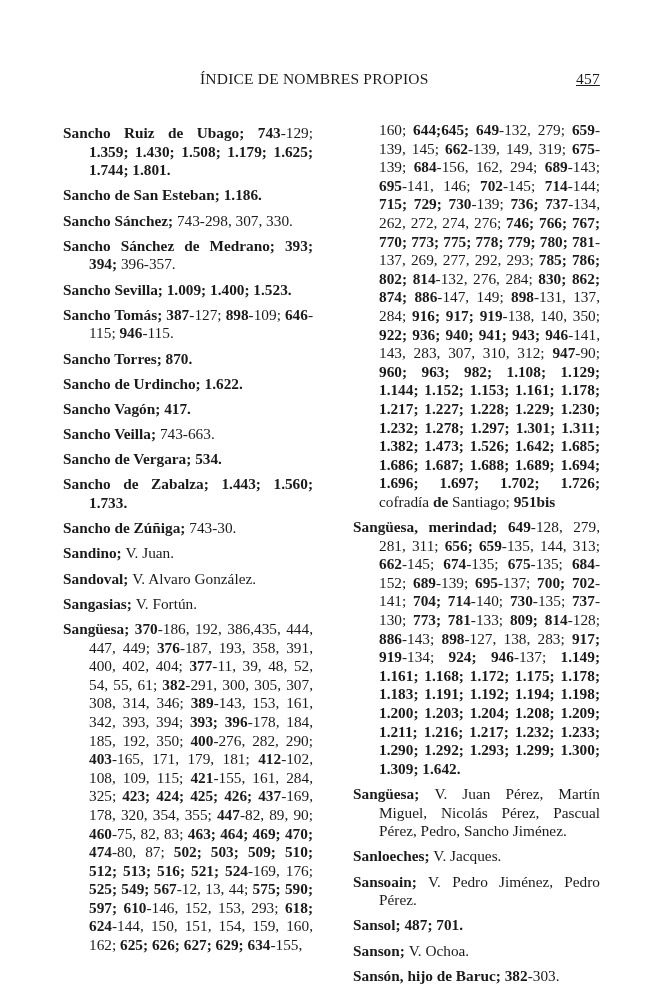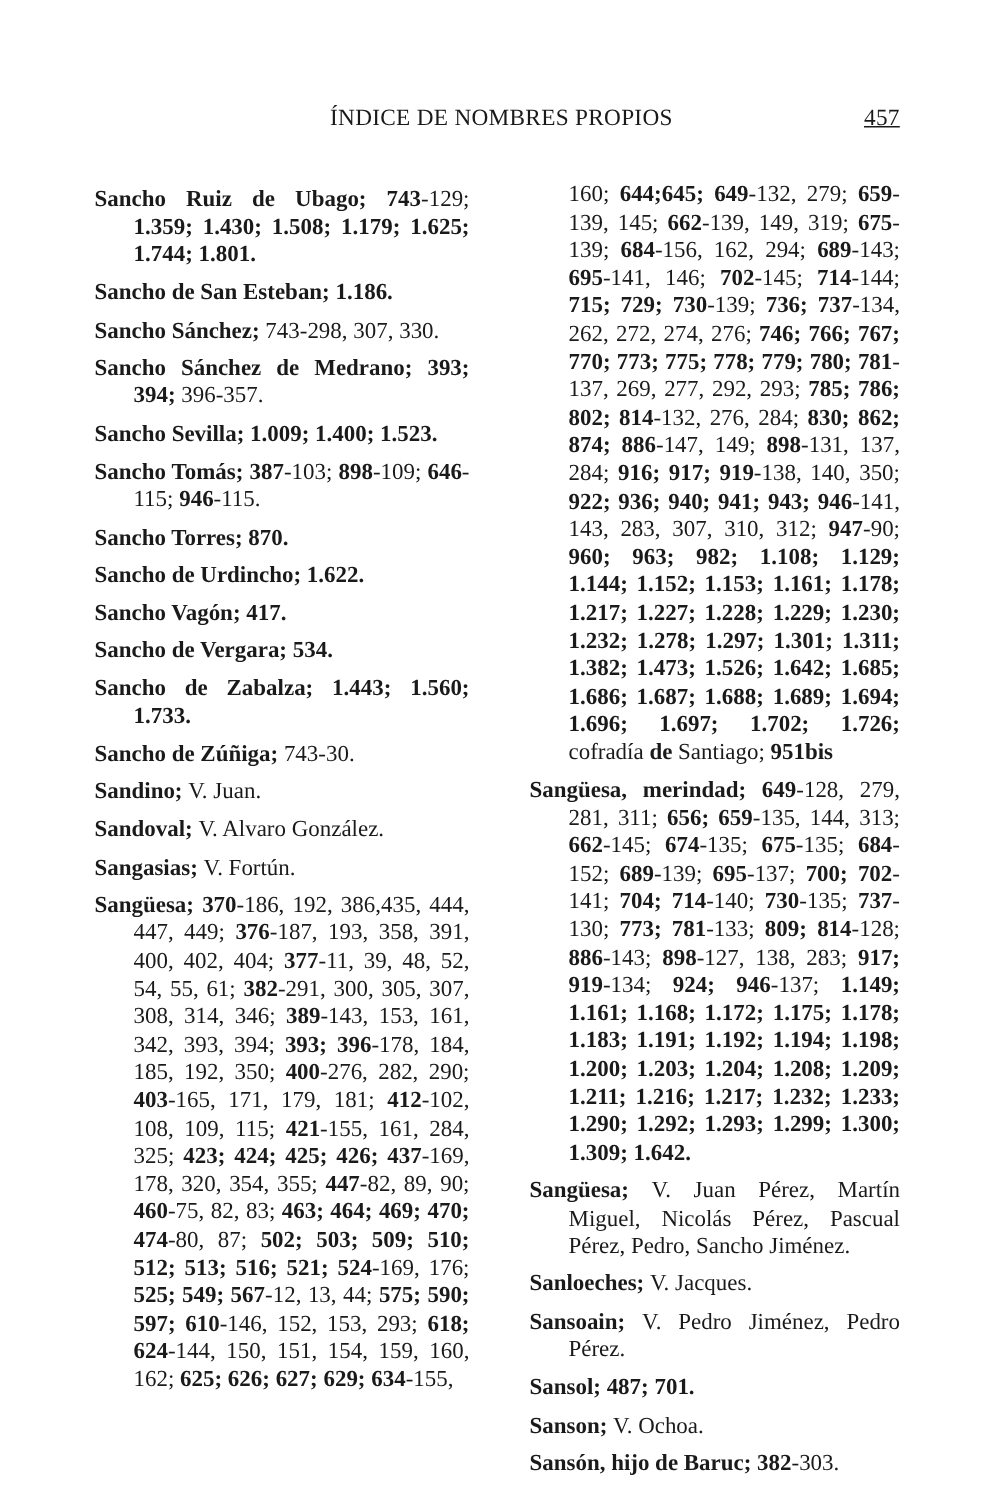--- a/index.html
+++ b/index.html
@@ -6,21 +6,21 @@
     body {
       width: 660px; height: 1000px; position: relative; overflow: hidden;
       font-family: "Liberation Serif", "DejaVu Serif", serif;
       color: #1a1a1a;
     }
     .running-head {
       position: absolute; top: 70px; left: 0; width: 660px;
       font-size: 15.5px; letter-spacing: 0.2px;
     }
     .running-head .title {
-      position: absolute; left: 220px; top: 0;
+      position: absolute; left: 200px; top: 0;
     }
     .running-head .folio {
       position: absolute; left: 576px; top: 0; text-decoration: underline;
     }
     .col {
       position: absolute; top: 124px;
       font-size: 15.3px; line-height: 18.6px;
     }
     .col-left { left: 63px; width: 250px; }
     .col-right { left: 353px; width: 247px; top: 121px; }
@@ -41,24 +41,25 @@
   <span class="title">ÍNDICE DE NOMBRES PROPIOS</span>
   <span class="folio">457</span>
 </div>
 
 <div class="col col-left">
     <p class="entry"><span class="b">Sancho Ruiz de Ubago; 743</span><span class="r">-129; </span><span class="b">1.359; 1.430; 1.508; 1.179; 1.625; 1.744; 1.801.</span></p>
     <p class="entry"><span class="b">Sancho de San Esteban; 1.186.</span></p>
     <p class="entry"><span class="b">Sancho Sánchez; </span><span class="r">743-298, 307, 330.</span></p>
     <p class="entry"><span class="b">Sancho Sánchez de Medrano; 393; 394; </span><span class="r">396-357.</span></p>
     <p class="entry"><span class="b">Sancho Sevilla; 1.009; 1.400; 1.523.</span></p>
-    <p class="entry"><span class="b">Sancho Tomás; 387</span><span class="r">-103; </span><span class="b">898</span><span class="r">-109; </span><span class="b">646</span><span class="r">-115; </span><span class="b">946</span><span class="r">-115.</span></p>
+    <p class="entry"><span class="b">Sancho Tomás; 387</span><span class="r">-127; </span><span class="b">898</span><span class="r">-109; </span><span class="b">646</span><span class="r">-115; </span><span class="b">946</span><span class="r">-115.</span></p>
     <p class="entry"><span class="b">Sancho Torres; 870.</span></p>
     <p class="entry"><span class="b">Sancho de Urdincho; 1.622.</span></p>
     <p class="entry"><span class="b">Sancho Vagón; 417.</span></p>
+    <p class="entry"><span class="b">Sancho Veilla; </span><span class="r">743-663.</span></p>
     <p class="entry"><span class="b">Sancho de Vergara; 534.</span></p>
     <p class="entry"><span class="b">Sancho de Zabalza; 1.443; 1.560; 1.733.</span></p>
     <p class="entry"><span class="b">Sancho de Zúñiga; </span><span class="r">743-30.</span></p>
     <p class="entry"><span class="b">Sandino; </span><span class="r">V. Juan.</span></p>
     <p class="entry"><span class="b">Sandoval; </span><span class="r">V. Alvaro González.</span></p>
     <p class="entry"><span class="b">Sangasias; </span><span class="r">V. Fortún.</span></p>
     <p class="entry"><span class="b">Sangüesa; 370</span><span class="r">-186, 192, 386,435, 444, 447, 449; </span><span class="b">376</span><span class="r">-187, 193, 358, 391, 400, 402, 404; </span><span class="b">377</span><span class="r">-11, 39, 48, 52, 54, 55, 61; </span><span class="b">382</span><span class="r">-291, 300, 305, 307, 308, 314, 346; </span><span class="b">389</span><span class="r">-143, 153, 161, 342, 393, 394; </span><span class="b">393; 396</span><span class="r">-178, 184, 185, 192, 350; </span><span class="b">400</span><span class="r">-276, 282, 290; </span><span class="b">403</span><span class="r">-165, 171, 179, 181; </span><span class="b">412</span><span class="r">-102, 108, 109, 115; </span><span class="b">421</span><span class="r">-155, 161, 284, 325; </span><span class="b">423; 424; 425; 426; 437</span><span class="r">-169, 178, 320, 354, 355; </span><span class="b">447</span><span class="r">-82, 89, 90; </span><span class="b">460</span><span class="r">-75, 82, 83; </span><span class="b">463; 464; 469; 470; 474</span><span class="r">-80, 87; </span><span class="b">502; 503; 509; 510; 512; 513; 516; 521; 524</span><span class="r">-169, 176; </span><span class="b">525; 549; 567</span><span class="r">-12, 13, 44; </span><span class="b">575; 590; 597; 610</span><span class="r">-146, 152, 153, 293; </span><span class="b">618; 624</span><span class="r">-144, 150, 151, 154, 159, 160, 162; </span><span class="b">625; 626; 627; 629; 634</span><span class="r">-155,</span></p>
   </div>
 <div class="col col-right">
     <p class="entry cont"><span class="r">160; </span><span class="b">644;645; 649</span><span class="r">-132, 279; </span><span class="b">659</span><span class="r">-139, 145; </span><span class="b">662</span><span class="r">-139, 149, 319; </span><span class="b">675</span><span class="r">-139; </span><span class="b">684</span><span class="r">-156, 162, 294; </span><span class="b">689</span><span class="r">-143; </span><span class="b">695</span><span class="r">-141, 146; </span><span class="b">702</span><span class="r">-145; </span><span class="b">714</span><span class="r">-144; </span><span class="b">715; 729; 730</span><span class="r">-139; </span><span class="b">736; 737</span><span class="r">-134, 262, 272, 274, 276; </span><span class="b">746; 766; 767; 770; 773; 775; 778; 779; 780; 781</span><span class="r">-137, 269, 277, 292, 293; </span><span class="b">785; 786; 802; 814</span><span class="r">-132, 276, 284; </span><span class="b">830; 862; 874; 886</span><span class="r">-147, 149; </span><span class="b">898</span><span class="r">-131, 137, 284; </span><span class="b">916; 917; 919</span><span class="r">-138, 140, 350; </span><span class="b">922; 936; 940; 941; 943; 946</span><span class="r">-141, 143, 283, 307, 310, 312; </span><span class="b">947</span><span class="r">-90; </span><span class="b">960; 963; 982; 1.108; 1.129; 1.144; 1.152; 1.153; 1.161; 1.178; 1.217; 1.227; 1.228; 1.229; 1.230; 1.232; 1.278; 1.297; 1.301; 1.311; 1.382; 1.473; 1.526; 1.642; 1.685; 1.686; 1.687; 1.688; 1.689; 1.694; 1.696; 1.697; 1.702; 1.726; </span><span class="r">cofradía </span><span class="b">de </span><span class="r">Santiago; </span><span class="b">951bis</span></p>

